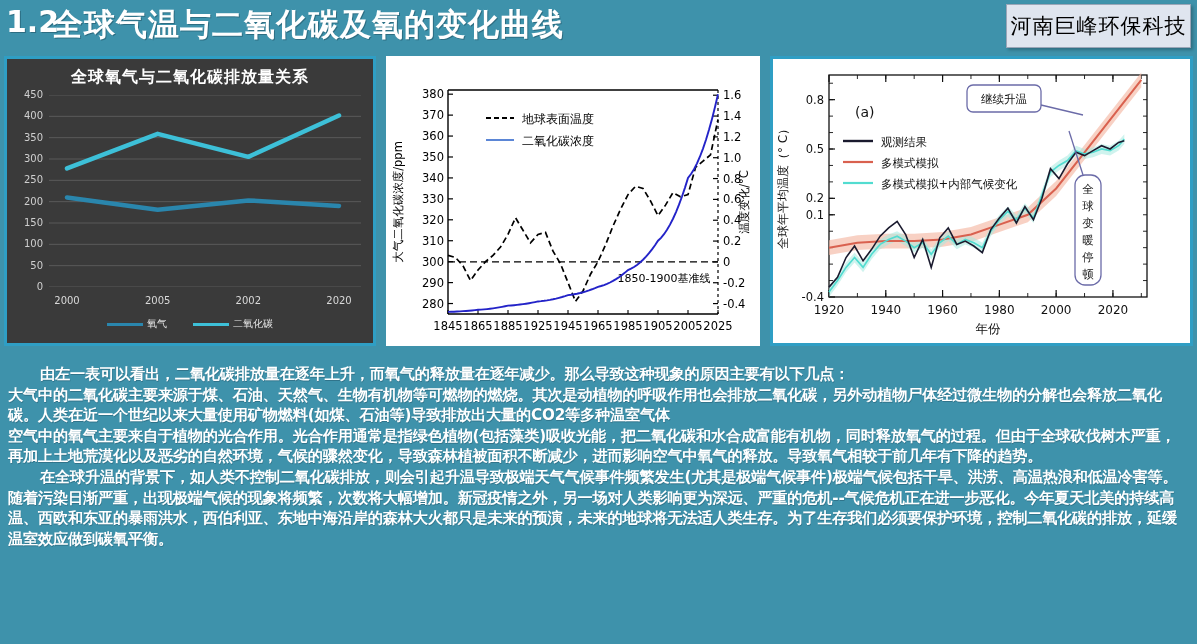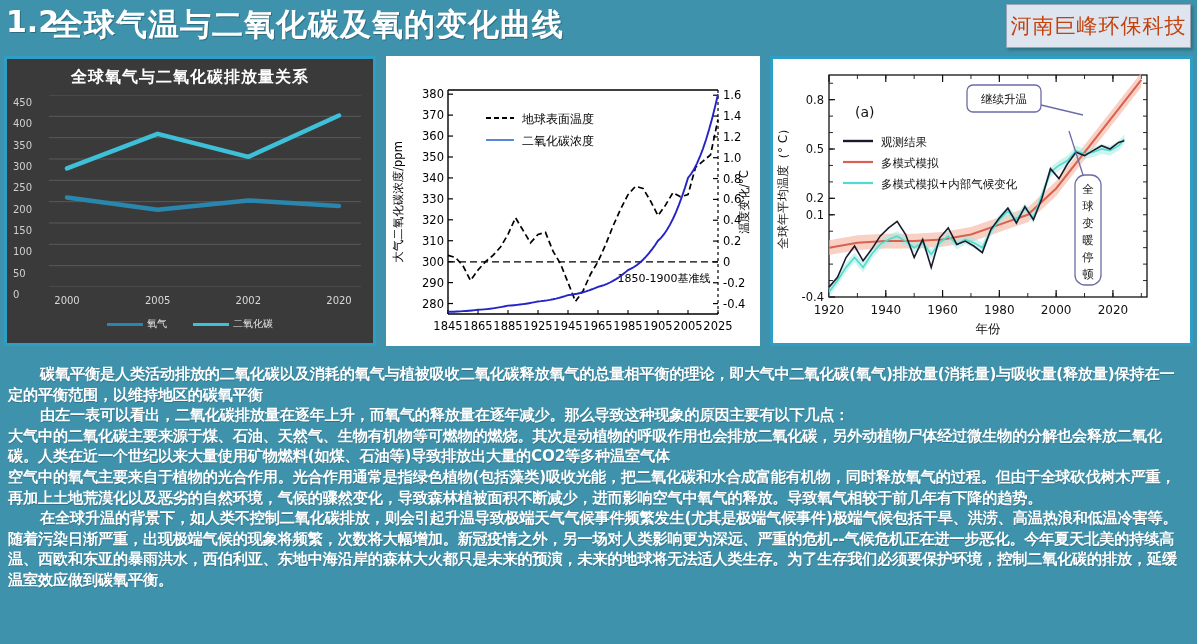--- a/index.html
+++ b/index.html
@@ -34,41 +34,41 @@
   }
   #logo-box {
     position: absolute; right: 6px; top: 4px;
     width: 185px; height: 44px;
     background: #dfe5ef;
     border: 1px solid #9aa6b8;
     box-shadow: 2px 2px 3px rgba(0,0,0,.25);
     display: flex; align-items: center; justify-content: center;
   }
   #logo-text {
-    font-size: 21px; color: #c2410c; letter-spacing: 1px;
+    font-size: 21px; color: #000000; letter-spacing: 1px;
     font-family: "DejaVu Serif", "Liberation Serif", serif;
     white-space: nowrap;
   }
 
   
   #panels { position: absolute; left: 0; top: 56px; width: 1197px; height: 290px; }
 
   .panel { position: absolute; top: 0; }
 
   
   #panel1 { left: 4px; width: 372px; height: 290px;
             background: #3a3a3a; border: 3px solid #2f9ec4; }
   #p1-title {
     position: absolute; left: 0; right: 0; top: 8px; text-align: center;
     color: #ffffff; font-size: 16px; font-weight: bold; letter-spacing: 1px;
     font-family: "DejaVu Serif", "Liberation Serif", serif;
   }
   #p1-plot { position: absolute; left: 42px; top: 36px; width: 312px; height: 192px; }
   .p1-ylab { position: absolute; right: 322px; color: #cfcfcf; font-size: 10px;
-             transform: translateY(-6px); width: 30px; margin-top: 8px; }
+             transform: translateY(-6px); text-align: right; width: 30px; }
   .p1-xlab { position: absolute; color: #d9d9d9; font-size: 10px;
              transform: translateX(-50%); top: 200px; }
   #p1-legend { position: absolute; left: 0; right: 0; top: 258px;
                display: flex; justify-content: center; align-items: center; gap: 26px; }
   .p1-leg-item { display: flex; align-items: center; gap: 4px; }
   .p1-leg-swatch { width: 36px; height: 3px; display: block; }
   .p1-leg-text { color: #e6e6e6; font-size: 10px; }
 
   
   #panel2 { left: 386px; width: 374px; height: 290px; background: #ffffff; }
@@ -330,20 +330,19 @@
           <text x="315" y="185" text-anchor="middle" font-size="11.5" fill="#111">暖</text>
           <text x="315" y="202" text-anchor="middle" font-size="11.5" fill="#111">停</text>
           <text x="315" y="219" text-anchor="middle" font-size="11.5" fill="#111">顿</text>
           <line x1="310" y1="116" x2="296" y2="72" stroke="#6b6ba8" stroke-width="1.3"></line>
         </svg>
     </div>
 
   </div>
 
   <div id="body">
-    <p class="para indent">碳氧平衡是人类活动排放的二氧化碳以及消耗的氧气与植被吸收二氧化碳释放氧气的总量相平衡的理论，即大气中二氧化碳(氧气)排放量(消耗量)与吸收量(释放量)保持在一定的平衡范围，以维持地区的碳氧平衡</p>
     <p class="para indent">由左一表可以看出，二氧化碳排放量在逐年上升，而氧气的释放量在逐年减少。那么导致这种现象的原因主要有以下几点：</p>
     <p class="para">大气中的二氧化碳主要来源于煤、石油、天然气、生物有机物等可燃物的燃烧。其次是动植物的呼吸作用也会排放二氧化碳，另外动植物尸体经过微生物的分解也会释放二氧化碳。人类在近一个世纪以来大量使用矿物燃料(如煤、石油等)导致排放出大量的CO2等多种温室气体</p>
     <p class="para">空气中的氧气主要来自于植物的光合作用。光合作用通常是指绿色植物(包括藻类)吸收光能，把二氧化碳和水合成富能有机物，同时释放氧气的过程。但由于全球砍伐树木严重，再加上土地荒漠化以及恶劣的自然环境，气候的骤然变化，导致森林植被面积不断减少，进而影响空气中氧气的释放。导致氧气相较于前几年有下降的趋势。</p>
     <p class="para indent">在全球升温的背景下，如人类不控制二氧化碳排放，则会引起升温导致极端天气气候事件频繁发生(尤其是极端气候事件)极端气候包括干旱、洪涝、高温热浪和低温冷害等。随着污染日渐严重，出现极端气候的现象将频繁，次数将大幅增加。新冠疫情之外，另一场对人类影响更为深远、严重的危机--气候危机正在进一步恶化。今年夏天北美的持续高温、西欧和东亚的暴雨洪水，西伯利亚、东地中海沿岸的森林大火都只是未来的预演，未来的地球将无法适人类生存。为了生存我们必须要保护环境，控制二氧化碳的排放，延缓温室效应做到碳氧平衡。</p>
   </div>
 
 </div>
 
 </body></html>

